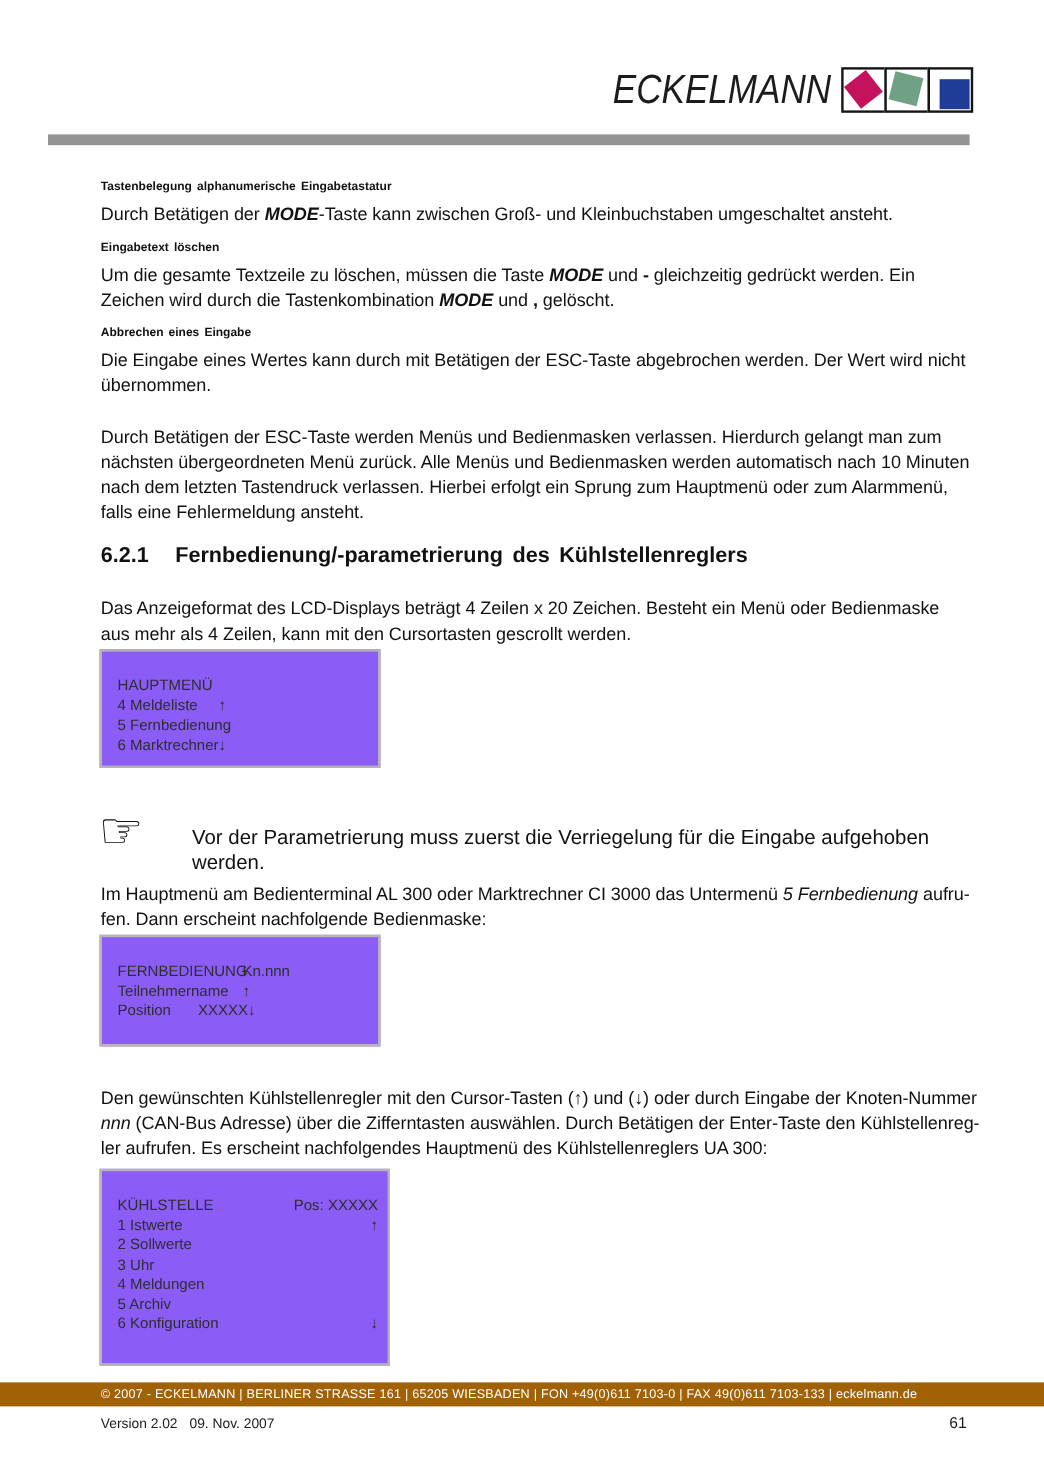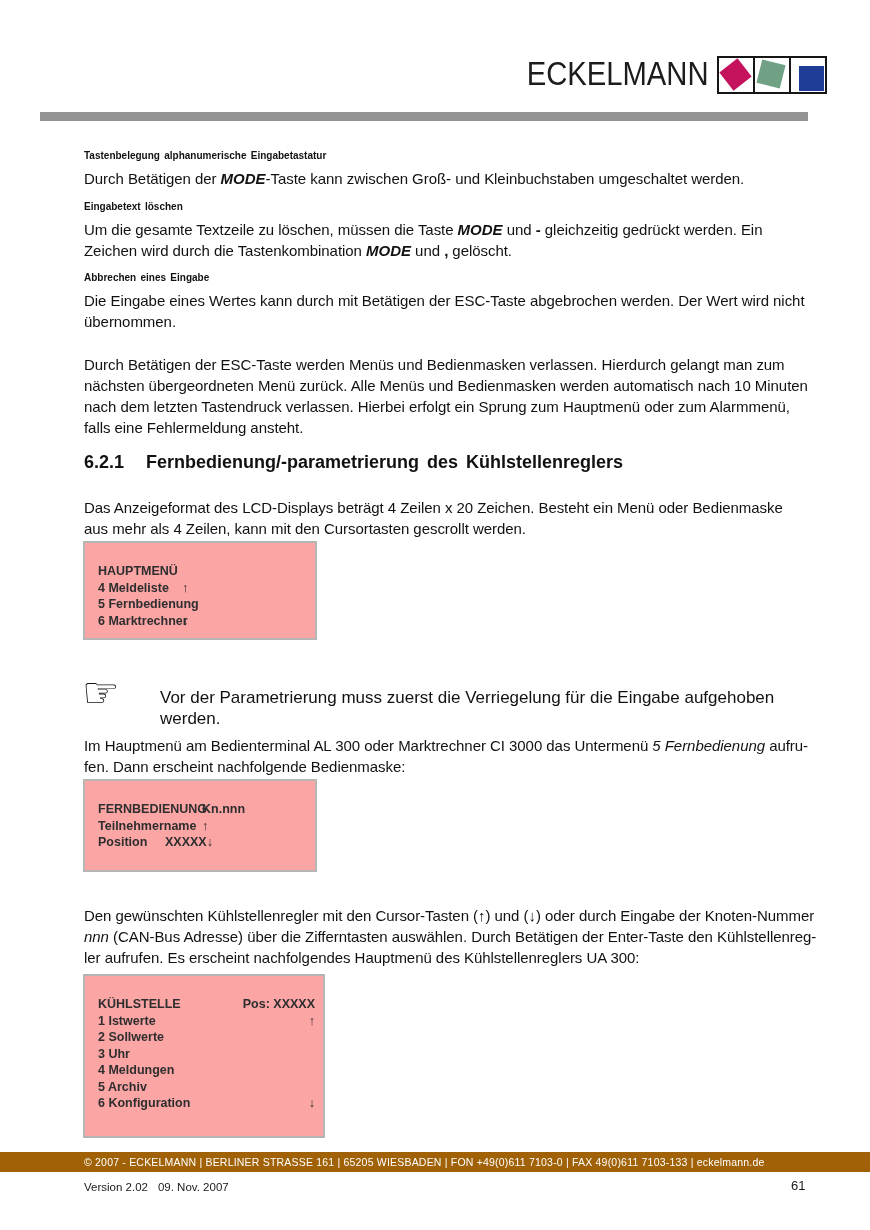--- a/index.html
+++ b/index.html
@@ -2,21 +2,21 @@
 <html><head>
 <meta charset="utf-8">
 <style>
   html,body { margin:0; padding:0; background:#e8e8e8; }
   .page {
     position:relative; width:870px; height:1230px; margin:0 auto;
     background:#ffffff; overflow:hidden;
     font-family:"Liberation Sans", sans-serif; color:#111;
   }
   
-  .logo { position:absolute; top:56px; right:43px; display:flex; align-items:flex-start; }
+  .logo { position:absolute; top:56px; right:59px; display:flex; align-items:center;font-style:italic; }
   .logo-text {
     display:inline-block; font-size:34px; font-weight:400; color:#1c1c1c;
     letter-spacing:0px; transform:scaleX(0.86); transform-origin:right center;
     margin-right:8px; line-height:1;
   }
   .logo-marks { display:flex; }
   .logo-cell { width:34px; height:34px; border:2px solid #161616; background:#fff; position:relative; overflow:hidden; }
   .logo-cell + .logo-cell { margin-left:-2px; }
   .shape-diamond { position:absolute; left:5px; top:5px; width:23px; height:23px; background:#c4125c; transform:rotate(52deg); }
   .shape-gsquare { position:absolute; left:4px; top:4px; width:24px; height:24px; background:#71a185; transform:rotate(14deg); }
@@ -28,22 +28,22 @@
   .h3 { font-size:10px; font-weight:bold; line-height:19px; word-spacing:1.5px; }
   .p  { font-size:15px; line-height:21px; letter-spacing:-0.05px; }
   .p b i, .p i b { letter-spacing:0; }
   .wide { width:752px; }
   .h2 { font-size:18px; font-weight:bold; }
   .h2 .num { display:inline-block; width:62px; }
   .h2 .ttl { word-spacing:3px; }
 
   
   .lcd {
-    position:absolute; left:83px; background:#fca5a5; border:2px solid #b5b5b5;
-    font-size:12.5px; color:#2e2e2e; line-height:16.5px;font-weight:bold;
+    position:absolute; left:83px; background:#8b5cf6; border:2px solid #b5b5b5;
+    font-size:12.5px; color:#2e2e2e; line-height:16.5px;
   }
   .lcd-inner { padding:20px 8px 0 13px; }
   .lcd-row { white-space:nowrap; }
   .lcd-label-84  { display:inline-block; width:84px; }
   .lcd-label-104 { display:inline-block; width:104px; }
   .lcd-label-67  { display:inline-block; width:67px; }
   .lcd-flex { display:flex; justify-content:space-between; }
 
   
   .hand { position:absolute; left:82px; top:672px; font-size:42px; line-height:42px; color:#111; }
@@ -75,21 +75,21 @@
           <span class="shape-gsquare"></span>
         </span>
       <span class="logo-cell">
           <span class="shape-bsquare"></span>
         </span>
     </span>
   </div>
   <div class="rule"></div>
 
   <div class="blk h3" style="top:146px">Tastenbelegung alphanumerische Eingabetastatur</div>
-  <div class="blk p" style="top:168px"><span>Durch Betätigen der </span><b><i>MODE</i></b><span>-Taste kann zwischen Groß- und Kleinbuchstaben umgeschaltet werden.</span></div>
+  <div class="blk p" style="top:168px"><span>Durch Betätigen der </span><b><i>MODE</i></b><span>-Taste kann zwischen Groß- und Kleinbuchstaben umgeschaltet ansteht.</span></div>
 
   <div class="blk p" style="top:219px"><span>Um die gesamte Textzeile zu löschen, müssen die Taste </span><b><i>MODE</i></b><span> und </span><b>-</b><span> gleichzeitig gedrückt werden. Ein Zeichen wird durch die Tastenkombination </span><b><i>MODE</i></b><span> und </span><b>,</b><span> gelöscht.</span></div>
   <div class="blk h3" style="top:197px">Eingabetext löschen</div>
 
   <div class="blk h3" style="top:268px">Abbrechen eines Eingabe</div>
   <div class="blk p" style="top:290px">Die Eingabe eines Wertes kann durch mit Betätigen der ESC-Taste abgebrochen werden. Der Wert wird nicht übernommen.</div>
 
   <div class="blk p" style="top:354px">Durch Betätigen der ESC-Taste werden Menüs und Bedienmasken verlassen. Hierdurch gelangt man zum nächsten übergeordneten Menü zurück. Alle Menüs und Bedienmasken werden automatisch nach 10 Minuten nach dem letzten Tastendruck verlassen. Hierbei erfolgt ein Sprung zum Hauptmenü oder zum Alarmmenü, falls eine Fehlermeldung ansteht.</div>
 
   <div class="blk h2" style="top:452px">

